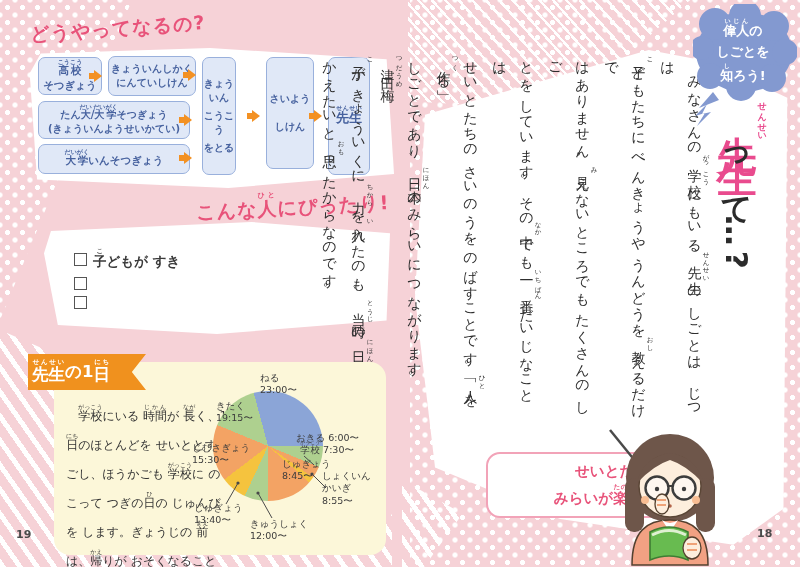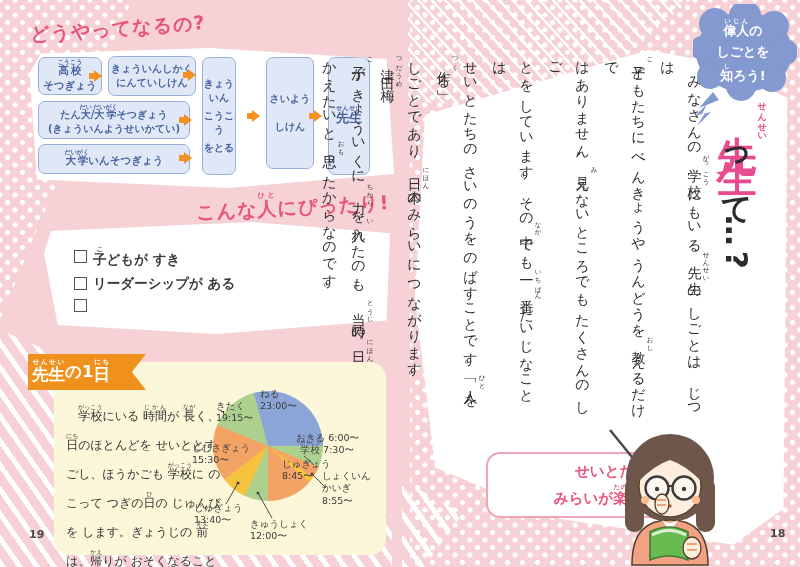--- a/index.html
+++ b/index.html
@@ -48,21 +48,21 @@
     display:flex;align-items:center;justify-content:flex-start;padding-left:4px;box-sizing:border-box;
     color:#fff;font-size:16.5px;font-weight:bold;}
   .ribbon ruby rt{font-size:6.5px;color:#fff;}
   .day-panel{left:54px;top:362px;width:332px;height:193px;background:#fcf7d9;border-radius:16px;z-index:3;}
   .day-para{position:absolute;left:12px;top:40px;width:162px;font-size:12px;line-height:29px;
     color:#333;text-indent:12px;}
   .day-para ruby rt{font-size:6px;}
   .pie{position:absolute;left:159px;top:29px;width:110px;height:110px;border-radius:50%;}
   .plabel{position:absolute;font-size:9.5px;line-height:1.3;color:#3c3c3c;white-space:pre-line;font-weight:500;}
   .plabel ruby rt{font-size:5px;}
-  .pl-neru{left:206px;top:26px;}
+  .pl-neru{left:206px;top:10px;}
   .pl-kitaku{left:162px;top:38px;}
   .pl-jimu{left:138px;top:80px;}
   .pl-jugyo1{left:228px;top:96px;}
   .pl-okiru{left:242px;top:70px;}
   .pl-gakko{left:246px;top:78px;}
   .pl-kaigi{left:268px;top:108px;}
   .pl-jugyo2{left:140px;top:140px;}
   .pl-kyushoku{left:196px;top:156px;}
   .callouts{position:absolute;left:0;top:0;width:332px;height:193px;pointer-events:none;}
   
@@ -82,21 +82,21 @@
   .v-body ruby rt{font-size:6.5px;color:#2e2e2e;}
   .bubble{left:86px;top:452px;width:176px;height:62px;background:#fff;border:2px solid #f2a3b8;
     border-radius:14px;z-index:3;display:flex;flex-direction:column;align-items:flex-end;justify-content:center;}
   .bubble::before{content:"";position:absolute;right:-13px;top:34px;width:0;height:0;
     border:7px solid transparent;border-left:13px solid #f2a3b8;}
   .bubble::after{content:"";position:absolute;right:-8px;top:36px;width:0;height:0;
     border:5px solid transparent;border-left:10px solid #fff;}
   .bubble div{color:#e8537a;font-weight:bold;font-size:14.5px;line-height:1.6;}
   .bubble ruby rt{font-size:6.5px;color:#e8537a;}
   .teacher{left:192px;top:420px;width:150px;height:147px;z-index:4;}
-  .pgnum{font-size:11px;font-weight:bold;color:#4a4a4a;z-index:6;margin-left:13px;}
+  .pgnum{font-size:11px;font-weight:bold;color:#4a4a4a;z-index:6;}
   .pg19{left:16px;top:528px;}
   .pg18{left:357px;top:527px;}
 </style>
 </head>
 <body>
 
 <div class="canvas">
 
   <div class="page-left">
     <div class="abs dots pl-dots"></div>
@@ -142,21 +142,20 @@
 
     <div class="abs hand fit-title">こんな<ruby>人<rt>ひと</rt></ruby>にぴったり!</div>
 
     <div class="abs check-wrap">
       <div class="check-row">
         <span class="cbox"></span>
         <span><ruby>子<rt>こ</rt></ruby>どもが すき</span>
       </div>
       <div class="check-row">
         <span class="cbox"></span>
-        <span>リーダーシップが ある</span>
       </div>
       <div class="check-row">
         <span class="cbox"></span>
       </div>
     </div>
 
     <div class="abs ribbon"><ruby>先生<rt>せんせい</rt></ruby>の1<ruby>日<rt>にち</rt></ruby></div>
     <div class="abs day-panel">
       <div class="day-para"><ruby>学校<rt>がっこう</rt></ruby>にいる <ruby>時間<rt>じかん</rt></ruby>が <ruby>長<rt>なが</rt></ruby>く、1<ruby>日<rt>にち</rt></ruby>のほとんどを せいととすごし、ほうかごも <ruby>学校<rt>がっこう</rt></ruby>に のこって つぎの<ruby>日<rt>ひ</rt></ruby>の じゅんび を します。ぎょうじの <ruby>前<rt>まえ</rt></ruby>は、<ruby>帰<rt>かえ</rt></ruby>りが おそくなることも あります。</div>
 

